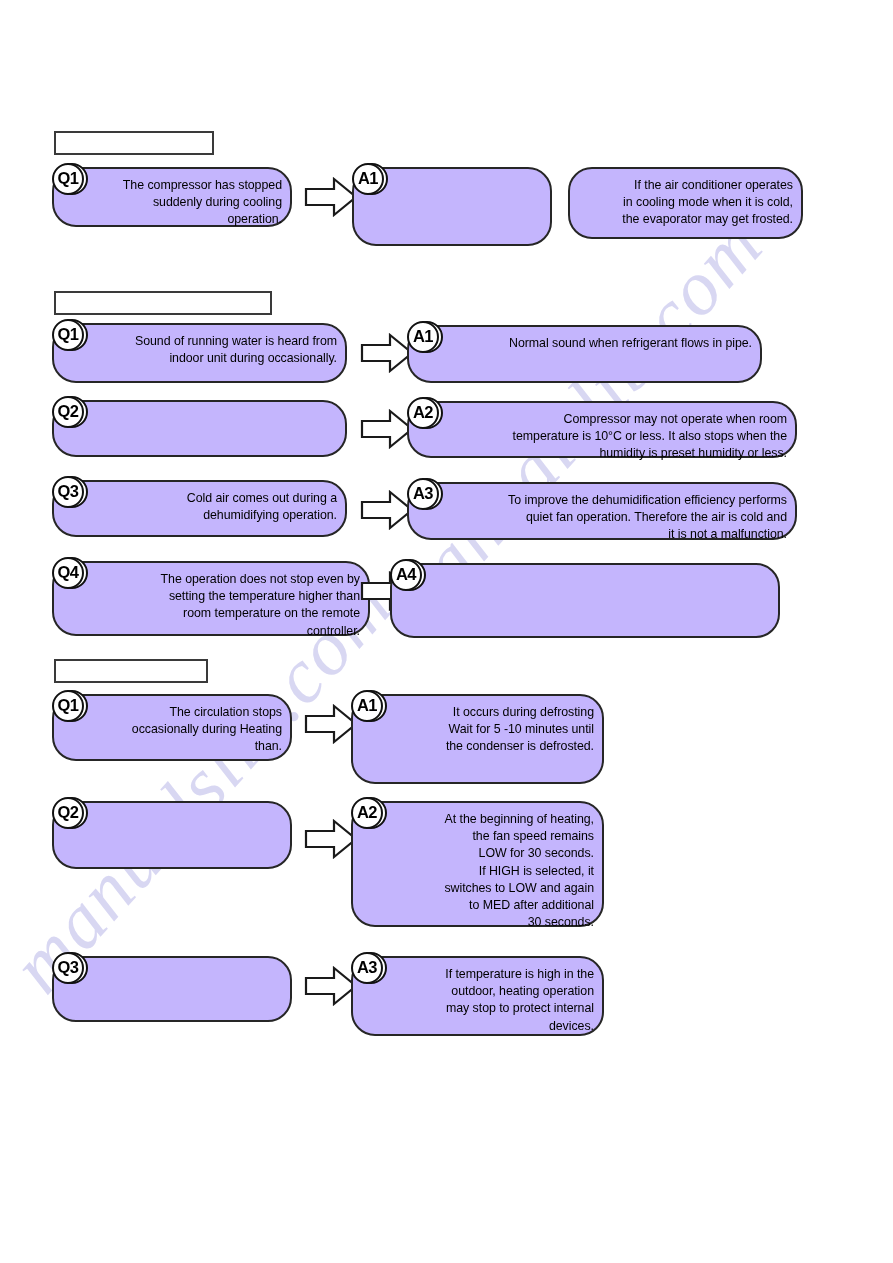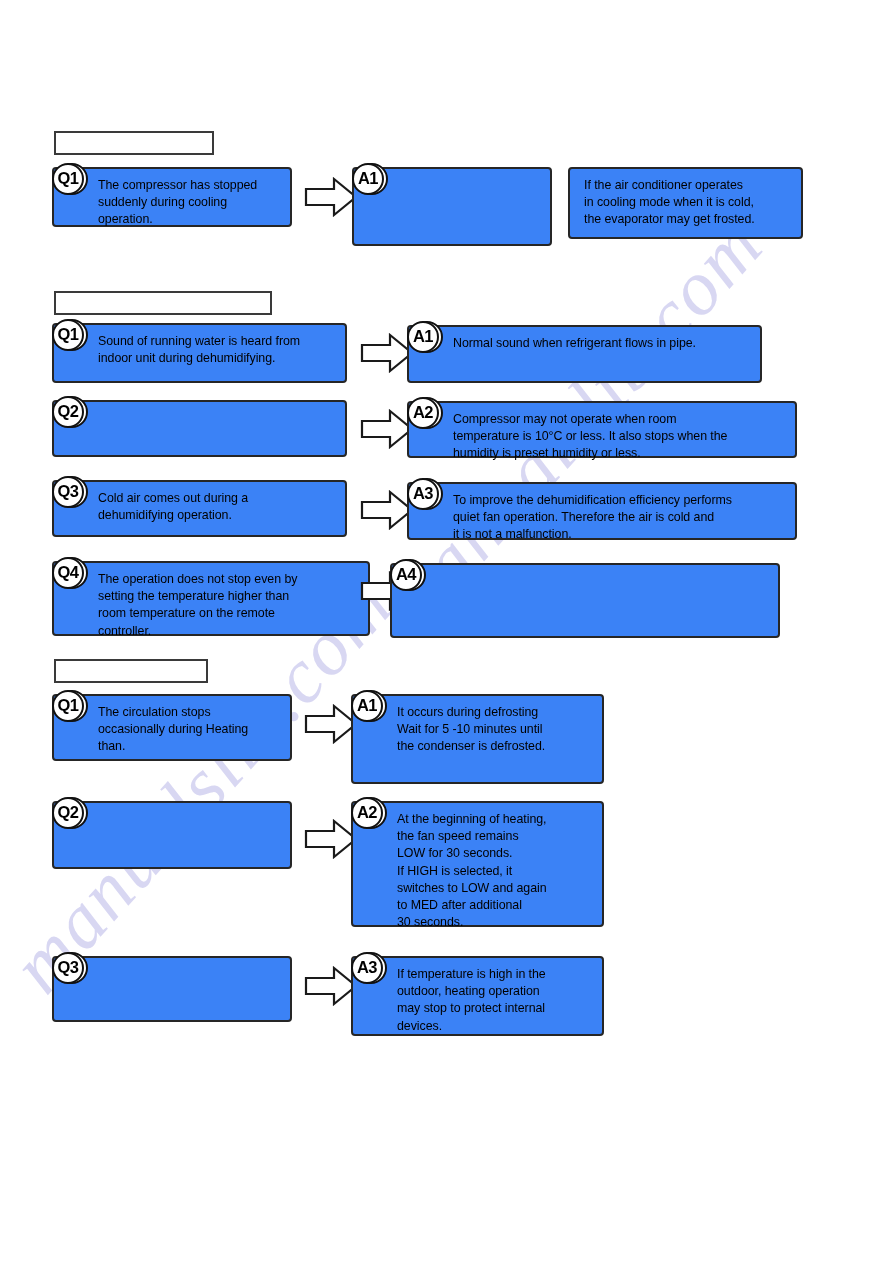--- a/index.html
+++ b/index.html
@@ -60,32 +60,33 @@
     font-size: 12px;
     line-height: 20px;
     padding: 0 6px;
     height: 24px;
   }
 
   
   .bubble {
     position: absolute;
     border: 2px solid #262626;
-    border-radius: 4px;
-    background: #3b82f6;
+    border-radius: 24px;
+    background: #c4b5fd;
   }
   .bubble .txt {
     position: absolute;
     left: 44px;
     top: 8px;
     right: 8px;
     font-size: 12.4px;
     line-height: 17.2px;
     white-space: pre-line;
     letter-spacing: -0.05px;
+    text-align: right;
   }
   .bubble.plain .txt { left: 14px; }
 
   
   .badge {
     position: absolute;
     left: -2px;
     top: -8px;
     width: 38px;
     height: 38px;
@@ -177,21 +178,21 @@
 
     <div class="section-header" style="left:54px; top:291px; width:218px;"></div>
 
     <div class="bubble" style="left:52px; top:323px; width:295px; height:60px;">
       <div class="badge">
         <div class="ring-outer"></div>
           <div class="ring-inner"></div>
         <div class="lbl">Q1</div>
       </div>
       <div class="txt">Sound of running water is heard from
-indoor unit during dehumidifying.</div>
+indoor unit during occasionally.</div>
     </div>
     <div class="arrow" style="left:360px; top:332px;">
       <svg width="54" height="42" viewBox="0 0 54 42">
         <path d="M2,13 L30,13 L30,3 L52,21 L30,39 L30,29 L2,29 Z" fill="#ffffff" stroke="#1a1a1a" stroke-width="2.2"></path>
       </svg>
     </div>
     <div class="bubble" style="left:407px; top:325px; width:355px; height:58px;">
       <div class="badge">
         <div class="ring-outer"></div>
           <div class="ring-inner"></div>

